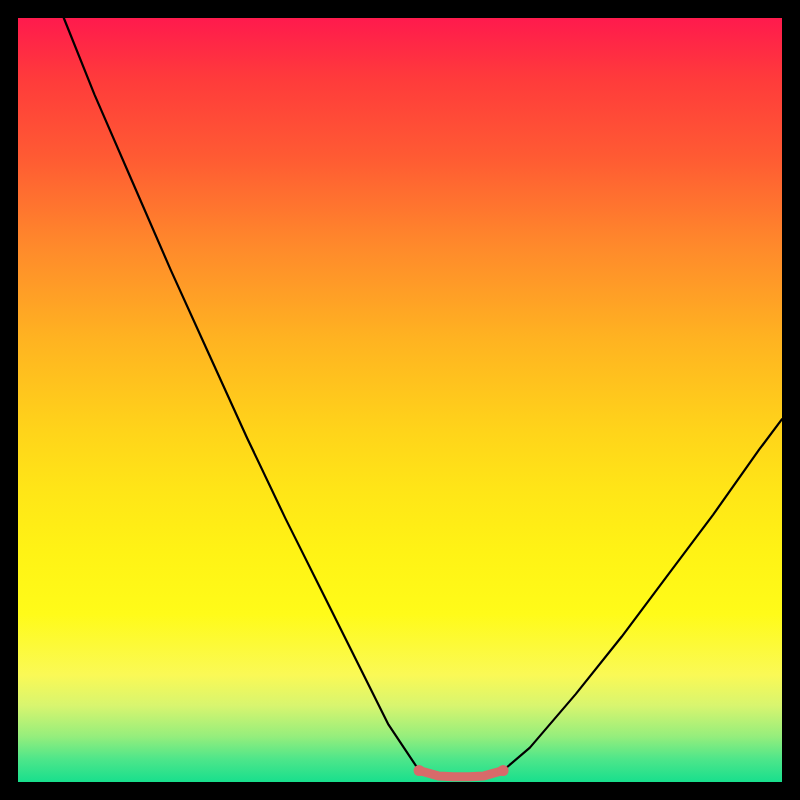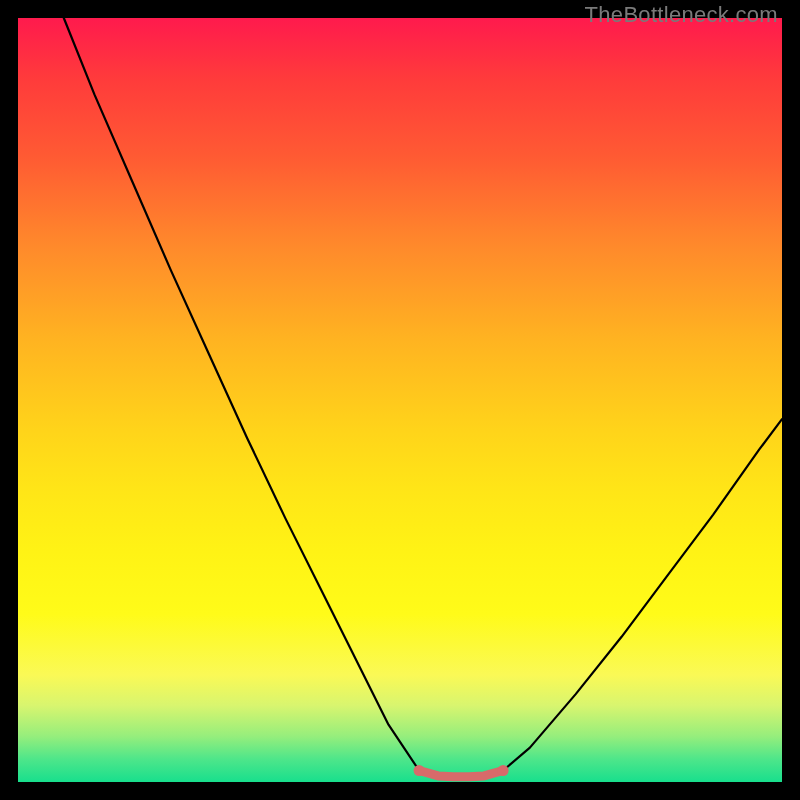--- a/index.html
+++ b/index.html
@@ -57,21 +57,20 @@
     pointer-events: none;
   }
 </style>
 </head>
 <body>
 
 <div class="chart-container">
 
   <div class="plot-area"></div>
 
-  <div class="watermark">TheBottleneck.com</div>
 
   <svg class="curve-layer" viewBox="0 0 800 800">
     <path fill="none" stroke="#000000" stroke-width="2.2" stroke-linecap="round" stroke-linejoin="round" d="M63.8 18.0 L94.4 94.4 L132.6 182.3 L170.8 270.1 L209.0 354.2 L247.2 438.2 L285.4 518.4 L323.6 594.8 L361.8 671.2 L388.5 724.7 L419.1 770.5 L438.2 775.9 L476.4 775.9 L503.1 770.5 L529.9 747.6 L575.7 694.1 L621.6 636.8 L667.4 575.7 L713.2 514.6 L759.1 449.7 L782.0 419.1"></path>
     <path fill="none" stroke="#d86a6a" stroke-width="9" stroke-linecap="round" stroke-linejoin="round" d="M419.1 770.5 L438.2 775.9 L453.5 776.7 L468.8 776.7 L484.0 775.9 L503.1 770.5"></path>
     <circle r="5.5" fill="#d86a6a" cx="419.1" cy="770.5"></circle>
     <circle r="5.5" fill="#d86a6a" cx="503.1" cy="770.5"></circle>
   </svg>
 
 </div>
 

